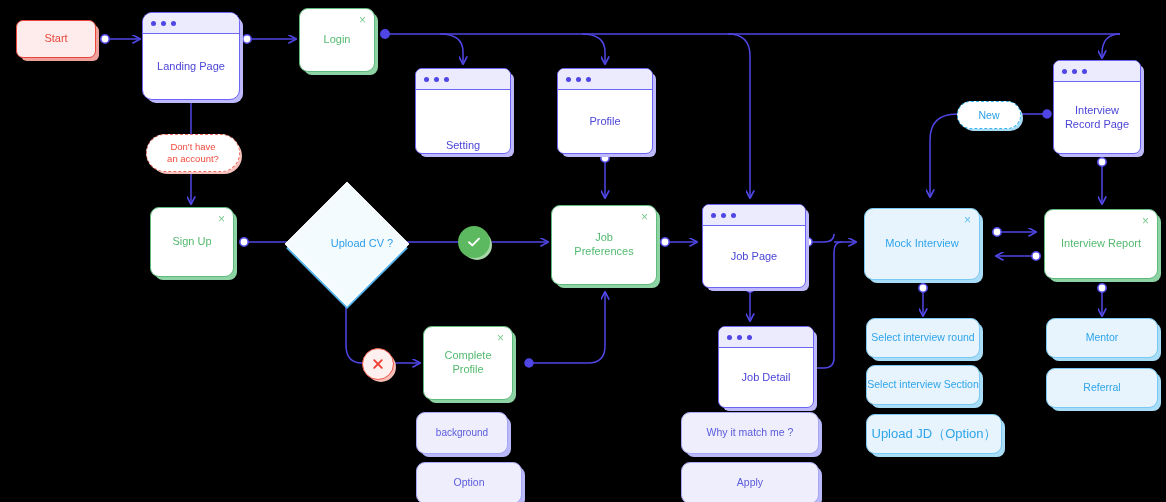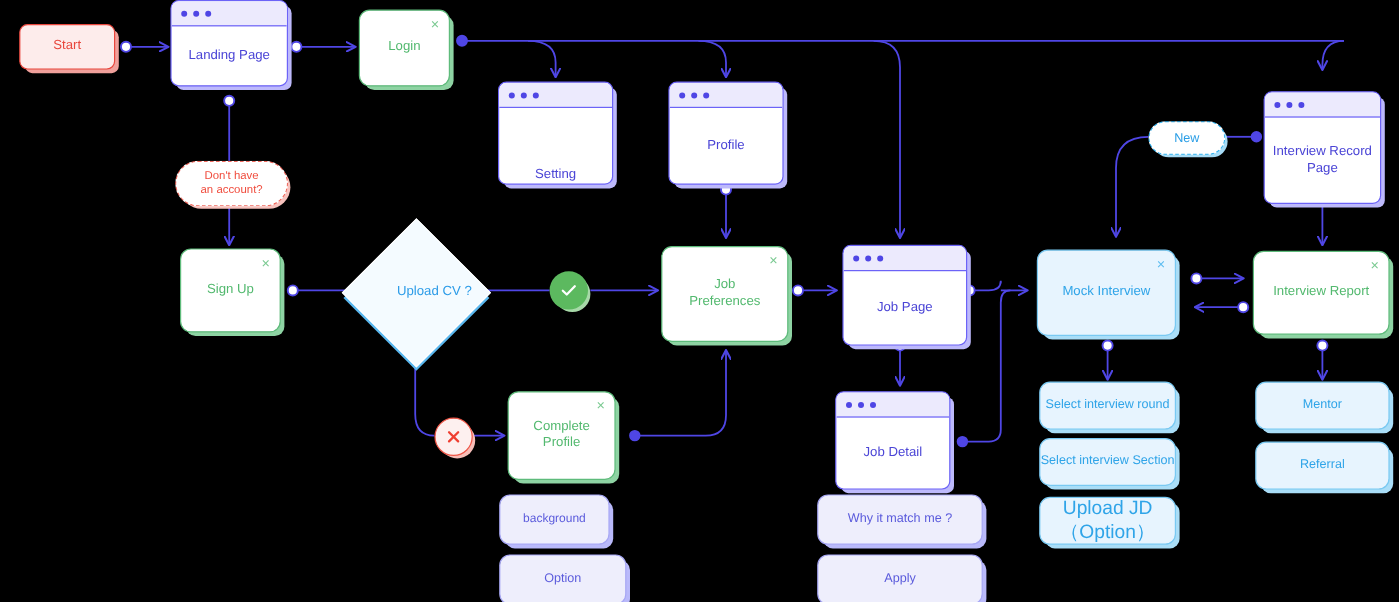--- a/index.html
+++ b/index.html
@@ -215,21 +215,21 @@
 
       <path d="M957,114 Q930,114 930,140 L930,197" marker-end="url(#ar)"></path>
 
     </g>
   </svg>
 
   <div class="node card card-pink" style="left:16px;top:20px;width:80px;height:38px;font-size:11px;">
     <span class="lbl">Start</span>
   </div>
 
-  <div class="node win" style="left:142px;top:0;width:98px;height:72px;">
+  <div class="node win" style="left:142px;top:12px;width:98px;height:88px;border-radius:10px;">
     <div class="bar">
       <i></i>
       <i></i>
       <i></i>
     </div>
     <div class="body" style="font-size:11px;">Landing Page</div>
   </div>
 
   <div class="node card card-green" style="left:299px;top:8px;width:76px;height:64px;font-size:11px;">
     <span class="xmark x-green">×</span>
@@ -247,21 +247,21 @@
 
   <div class="node win" style="left:557px;top:68px;width:96px;height:86px;">
     <div class="bar">
       <i></i>
       <i></i>
       <i></i>
     </div>
     <div class="body" style="font-size:11px;">Profile</div>
   </div>
 
-  <div class="node win" style="left:1053px;top:76px;width:98px;height:94px;">
+  <div class="node win" style="left:1053px;top:60px;width:88px;height:94px;">
     <div class="bar">
       <i></i>
       <i></i>
       <i></i>
     </div>
     <div class="body" style="font-size:11px;padding:0 6px;">Interview Record Page</div>
   </div>
 
   <div class="pill pill-blue" style="left:957px;top:101px;width:62px;height:26px;font-size:10.5px;">
     <span>New</span>
@@ -314,21 +314,21 @@
 
   <div class="node win" style="left:702px;top:204px;width:104px;height:84px;">
     <div class="bar">
       <i></i>
       <i></i>
       <i></i>
     </div>
     <div class="body" style="font-size:11px;">Job Page</div>
   </div>
 
-  <div class="node win" style="left:696px;top:326px;width:96px;height:82px;">
+  <div class="node win" style="left:718px;top:326px;width:96px;height:82px;">
     <div class="bar">
       <i></i>
       <i></i>
       <i></i>
     </div>
     <div class="body" style="font-size:11px;">Job Detail</div>
   </div>
 
   <div class="node card card-blue" style="left:864px;top:208px;width:116px;height:72px;font-size:11px;">
     <span class="xmark x-blue">×</span>
@@ -357,21 +357,21 @@
   </div>
 
   <div class="node card card-blue" style="left:866px;top:318px;width:114px;height:40px;font-size:10.5px;">
     <span class="lbl">Select interview round</span>
   </div>
 
   <div class="node card card-blue" style="left:866px;top:365px;width:114px;height:40px;font-size:10.5px;">
     <span class="lbl">Select interview Section</span>
   </div>
 
-  <div class="node card card-blue" style="left:866px;top:414px;width:114px;height:40px;font-size:16px;">
+  <div class="node card card-blue" style="left:866px;top:414px;width:136px;height:40px;font-size:13px;">
     <span class="lbl">Upload JD（Option）</span>
   </div>
 
   <div class="node card card-blue" style="left:1046px;top:318px;width:112px;height:40px;font-size:10.5px;">
     <span class="lbl">Mentor</span>
   </div>
 
   <div class="node card card-blue" style="left:1046px;top:368px;width:112px;height:40px;font-size:10.5px;">
     <span class="lbl">Referral</span>
   </div>

